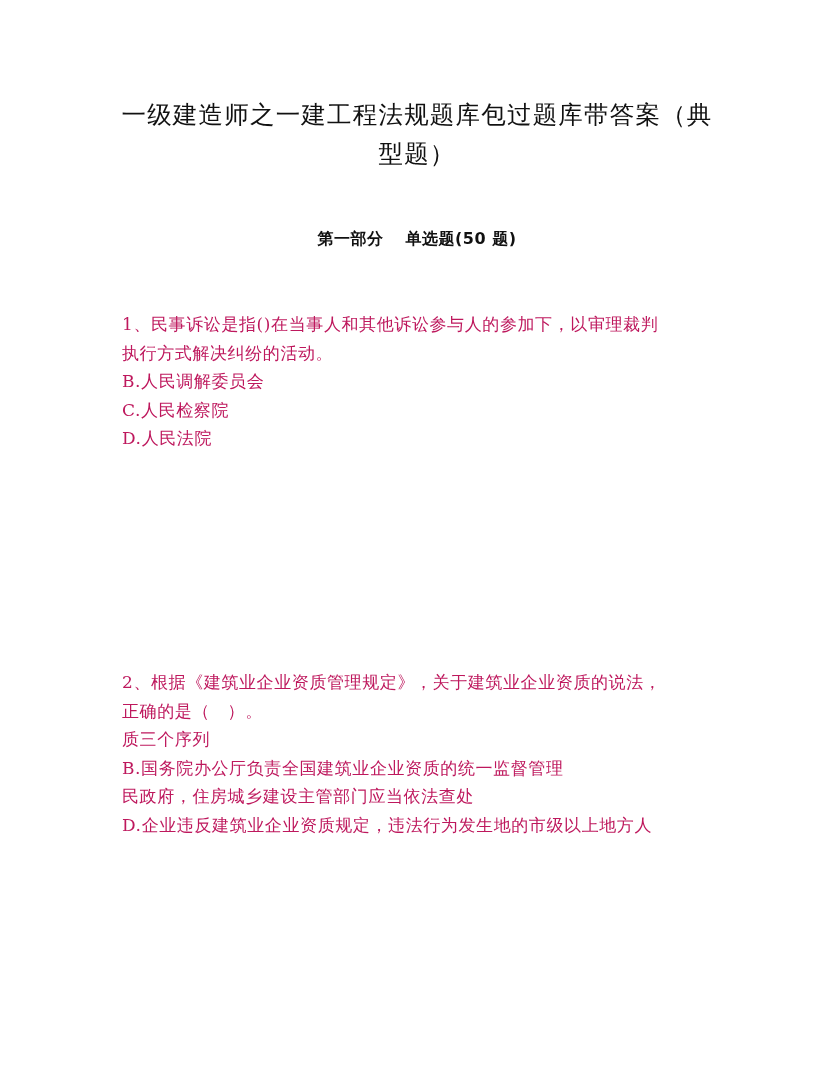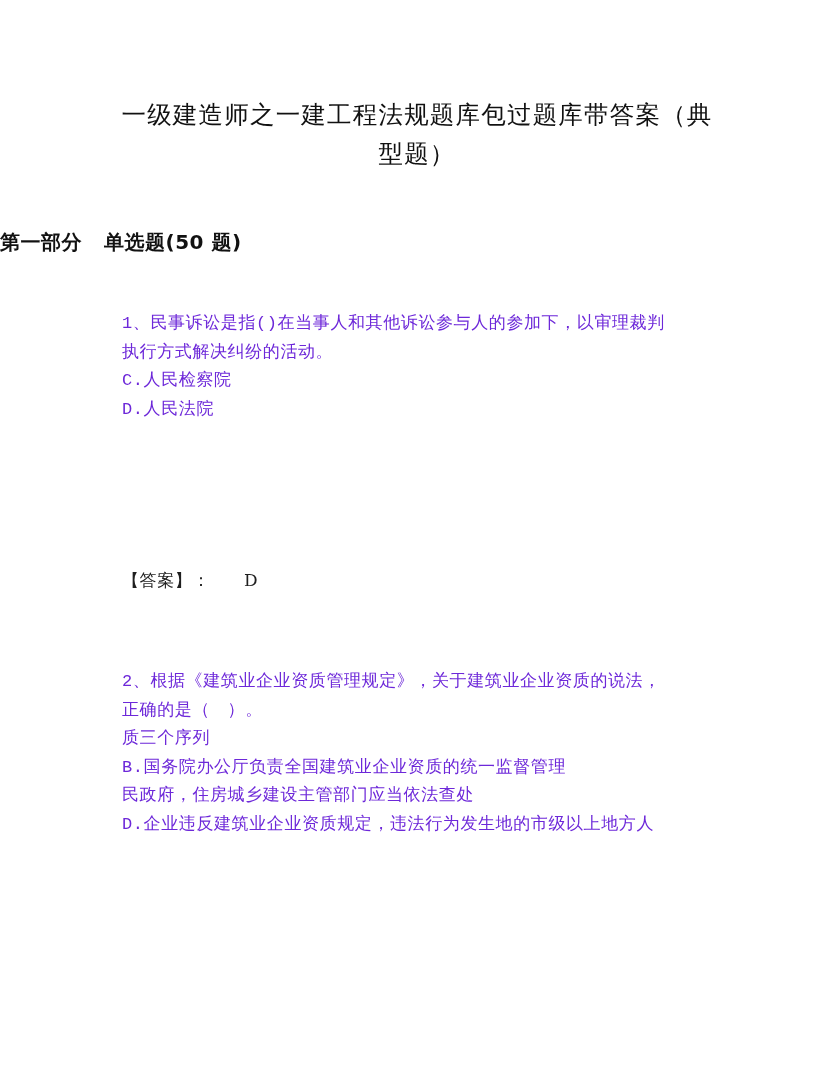--- a/index.html
+++ b/index.html
@@ -31,36 +31,36 @@
       line-height: 39px;
       font-weight: normal;
       letter-spacing: 1.2px;
       color: #111;
     }
     .section-heading {
       position: absolute;
       left: 0;
       width: 834px;
       top: 229px;
+      text-align: center;
       font-family: "DejaVu Sans", "Liberation Sans", sans-serif;
-      font-size: 20px;
+      font-size: 16px;
       font-weight: bold;
       color: #111;
       letter-spacing: 0.5px;
     }
     .section-heading .gap { display: inline-block; width: 22px; }
     .block {
       position: absolute;
       left: 122px;
       width: 600px;
       font-size: 17px;
       line-height: 28.5px;
       letter-spacing: 0.6px;
-      color: #6d28d9;
-      font-family: Liberation Mono, monospace;
+      color: #be185d;
     }
     .block .line { white-space: nowrap; }
     .q1 { top: 310px; }
     .q2 { top: 668px; }
     .answer {
       position: absolute;
       left: 122px;
       top: 566px;
       font-size: 17px;
       line-height: 28px;
@@ -80,27 +80,25 @@
     <div>型题）</div>
   </div>
 
   <div class="section-heading">
     <span>第一部分</span><span class="gap"></span><span>单选题(50 题)</span>
   </div>
 
   <div class="block q1">
     <div class="line">1、民事诉讼是指()在当事人和其他诉讼参与人的参加下，以审理裁判</div>
     <div class="line">执行方式解决纠纷的活动。</div>
+    <div class="line"><span>B.</span><span>人民调解委员会</span></div>
     <div class="line"><span>C.</span><span>人民检察院</span></div>
     <div class="line"><span>D.</span><span>人民法院</span></div>
   </div>
 
-  <div class="answer">
-    <span>【答案】：</span><span class="ans-val">D</span>
-  </div>
 
   <div class="block q2">
     <div class="line">2、根据《建筑业企业资质管理规定》，关于建筑业企业资质的说法，</div>
     <div class="line">正确的是（　）。</div>
     <div class="line">质三个序列</div>
     <div class="line"><span>B.</span><span>国务院办公厅负责全国建筑业企业资质的统一监督管理</span></div>
     <div class="line">民政府，住房城乡建设主管部门应当依法查处</div>
     <div class="line"><span>D.</span><span>企业违反建筑业企业资质规定，违法行为发生地的市级以上地方人</span></div>
   </div>
 

